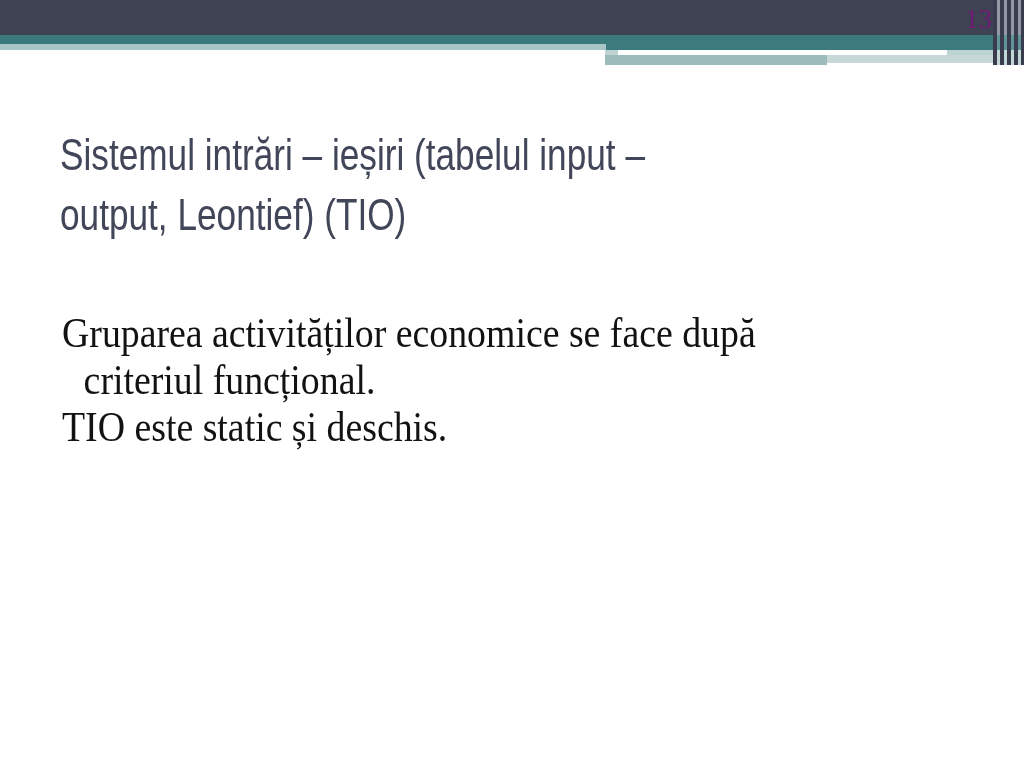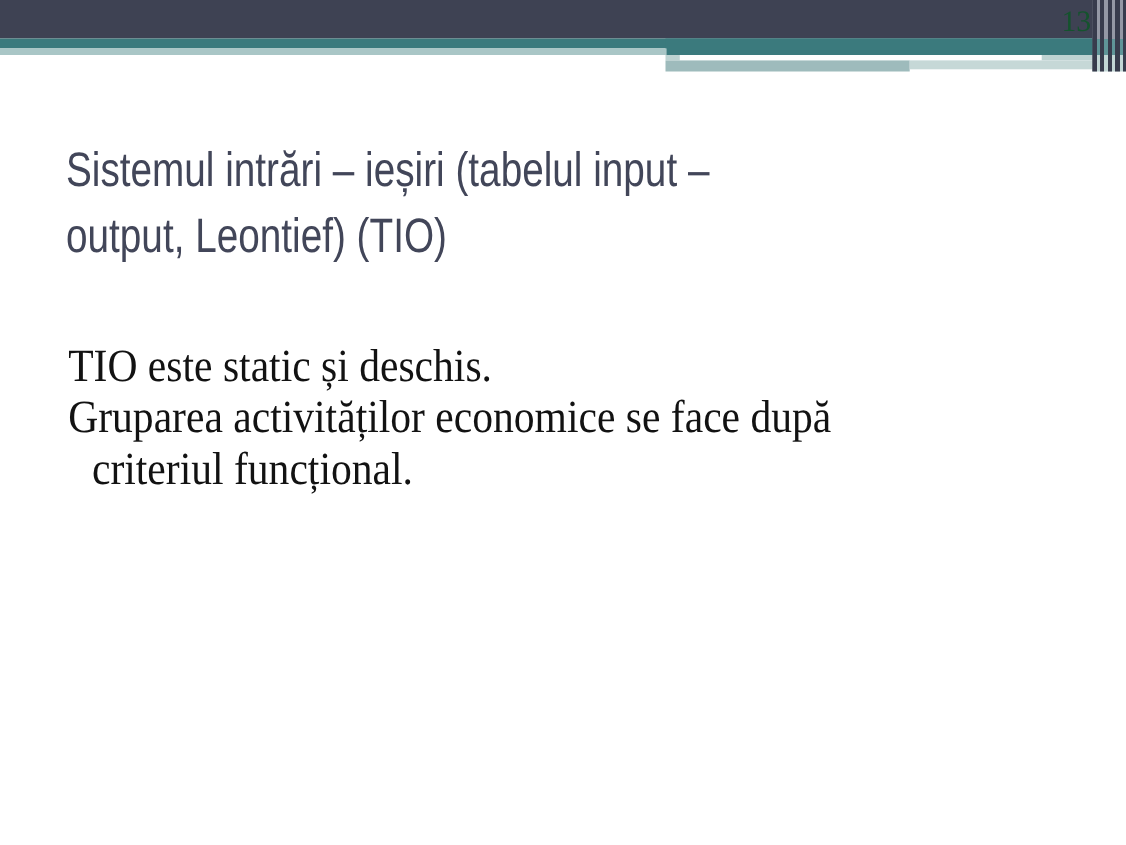--- a/index.html
+++ b/index.html
@@ -21,21 +21,21 @@
   .band-light{position:absolute;left:827px;top:55px;width:178px;height:8px;background:#C6D8D7;}
   .corner-stripes{
     position:absolute;left:993px;top:0;width:31px;height:65px;
     background-image:
       repeating-linear-gradient(90deg,#383C4D 0 4px,rgba(0,0,0,0) 4px 7px),
       linear-gradient(#9498A5 0 35px,#5F9598 35px 50px,#C2D6D5 50px 65px);
   }
   
   .page-number{
     position:absolute;top:6px;right:32px;
-    color:#14532d;
+    color:#701a75;
     font-family:"Liberation Serif",serif;
     font-size:27px;line-height:27px;
   }
   
   .title{
     position:absolute;left:60px;top:125px;
     color:#424659;
     font-family:"Liberation Sans",sans-serif;
     font-size:44px;line-height:60px;font-weight:400;
   }
@@ -71,22 +71,22 @@
   <div class="title">
     <div class="title-line">Sistemul intrări – ieșiri (tabelul input –</div>
     <div class="title-line">output, Leontief) (TIO)</div>
   </div>
 
   <div class="body-text">
 
     <div class="para-spacer"></div>
 
     <div>
-      <div class="bline">TIO este static și deschis.</div>
+      <div class="bline">Gruparea activităților economice se face după</div>
+      <div class="bline wrap">criteriul funcțional.</div>
     </div>
 
     <div>
-      <div class="bline">Gruparea activităților economice se face după</div>
-      <div class="bline wrap">criteriul funcțional.</div>
+      <div class="bline">TIO este static și deschis.</div>
     </div>
   </div>
 
 </div>
 
 </body></html>

